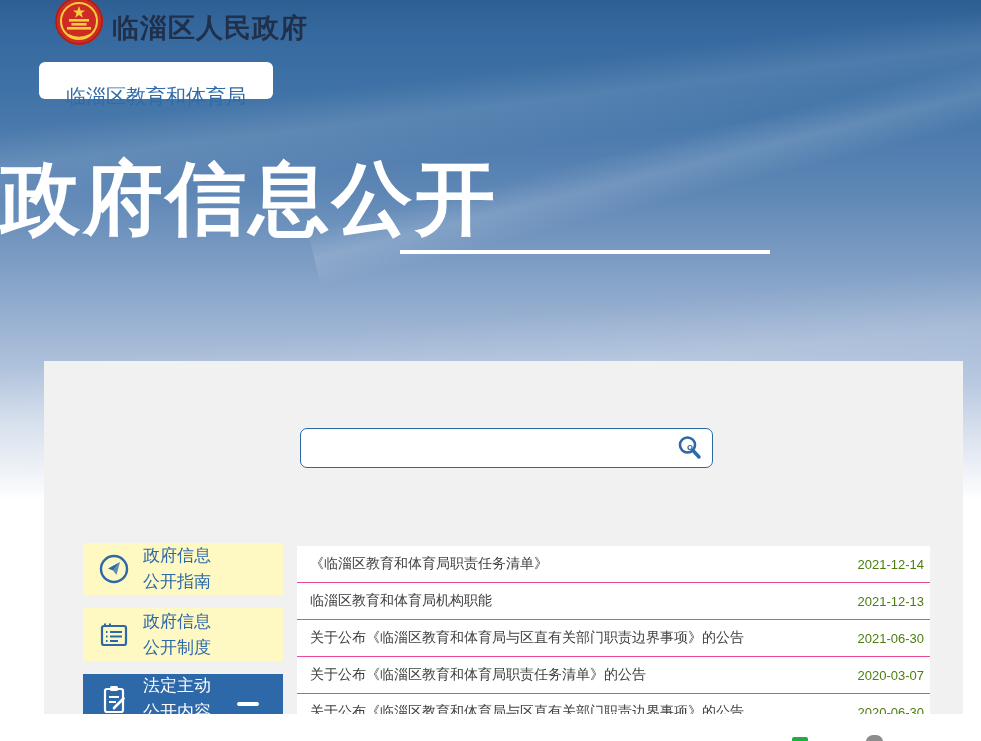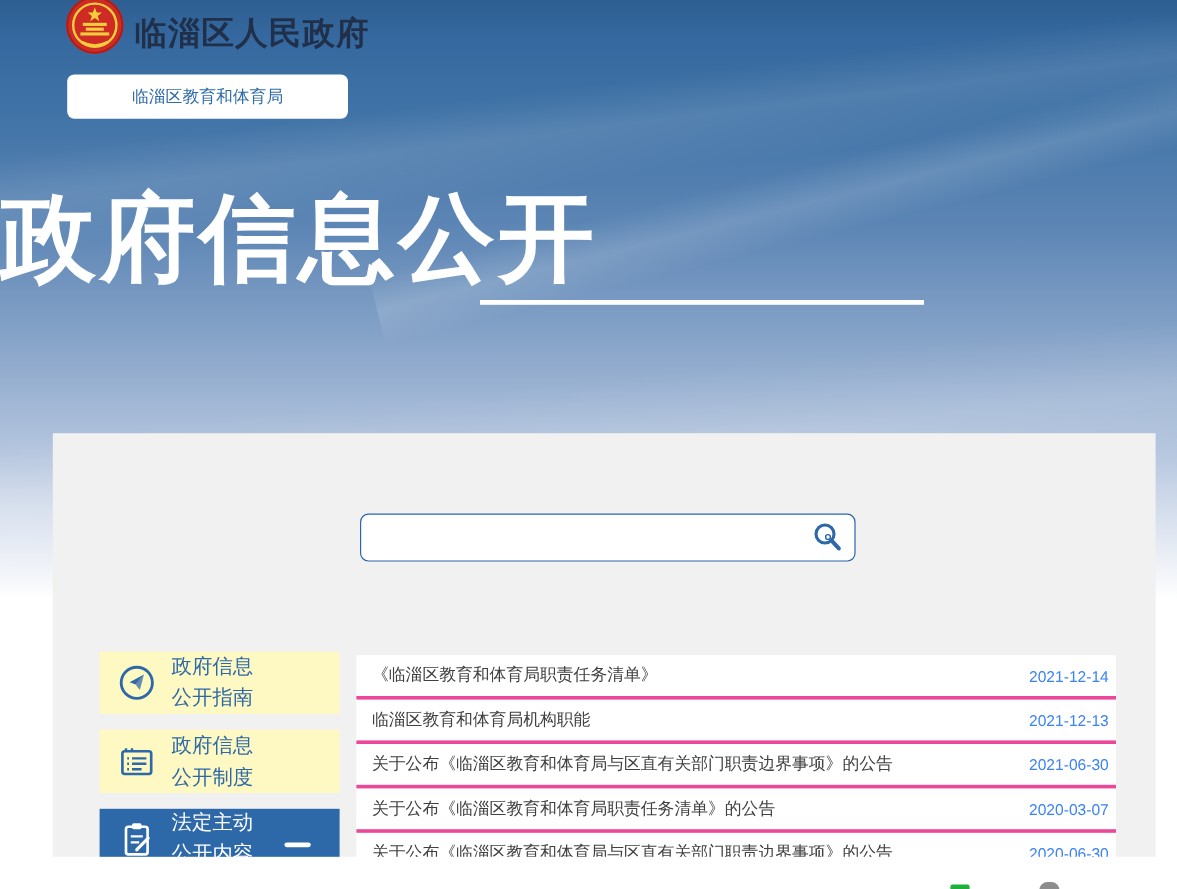--- a/index.html
+++ b/index.html
@@ -14,23 +14,23 @@
       background:linear-gradient(180deg,rgba(255,255,255,0) 0%,rgba(255,255,255,.10) 45%,rgba(255,255,255,0) 100%);}
   .s2{top:120px;right:-220px;width:900px;height:60px;transform:rotate(-14deg);
       background:linear-gradient(180deg,rgba(255,255,255,0) 0%,rgba(255,255,255,.14) 50%,rgba(255,255,255,0) 100%);}
   .s3{top:310px;left:-120px;width:1350px;height:120px;transform:rotate(-6deg);
       background:linear-gradient(180deg,rgba(255,255,255,0) 0%,rgba(255,255,255,.12) 50%,rgba(255,255,255,0) 100%);}
 
   
   .emblem{position:absolute;left:54px;top:-7px;width:50px;height:58px;}
   .gov-name{position:absolute;left:112px;top:10px;font-size:27px;font-weight:600;
     color:#20304a;letter-spacing:1px;cursor:pointer;}
-  .dept-btn{position:absolute;left:56px;top:62px;width:234px;height:37px;background:#fff;
-    border:none;border-radius:6px;font-size:14px;color:#2f6ba8;text-align:center;line-height:37px;
-    cursor:pointer;font-family:inherit;padding:0;}
+  .dept-btn{position:absolute;left:39px;top:62px;width:234px;height:37px;background:#fff;
+    border:none;border-radius:6px;font-size:20px;color:#2f6ba8;text-align:center;line-height:37px;
+    cursor:pointer;font-family:inherit;padding:16px;}
 
   
   .banner-title{position:absolute;left:0;top:146px;width:981px;text-align:left;
     font-size:80px;font-weight:bold;color:#ffffff;letter-spacing:3px;}
   .banner-underline{position:absolute;left:400px;top:250px;width:370px;height:4px;background:#ffffff;}
 
   
   .content-box{position:absolute;left:44px;top:361px;width:919px;height:353px;background:#f1f1f2;}
   .footer-band{position:absolute;left:44px;top:714px;width:919px;height:27px;background:#ffffff;}
   .footer-green{position:absolute;left:748px;top:23px;width:16px;height:5px;background:#1faf3c;border-radius:2px 2px 0 0;}
@@ -52,23 +52,23 @@
   .side-item.active{background:#2d68a8;}
   .side-item.active .side-label{color:#ffffff;}
   .item-1{top:543px;height:52px;}
   .item-2{top:608px;height:53px;}
   .item-3{top:674px;height:49px;}
   .minus{position:absolute;right:24px;top:28px;width:22px;height:4px;background:#ffffff;border-radius:2px;cursor:pointer;}
 
   
   .list{position:absolute;left:297px;top:546px;width:633px;background:#ffffff;}
   .row{height:37px;box-sizing:border-box;display:flex;align-items:center;justify-content:space-between;
-    padding:0 6px 0 13px;border-bottom:3px solid #ec4899;cursor:pointer;text-align:right;}
+    padding:0 6px 0 13px;border-bottom:1px solid #ec4899;cursor:pointer;text-align:right;}
   .row-title{font-size:14px;color:#404040;white-space:nowrap;overflow:hidden;text-overflow:ellipsis;}
-  .row-date{font-size:13px;color:#3b82f6;flex:0 0 auto;margin-left:12px;}
+  .row-date{font-size:13px;color:#4d7c0f;flex:0 0 auto;margin-left:12px;}
 </style>
 </head>
 <body>
 
 <div class="stage">
 
   <div class="banner">
     <div class="streak s1"></div>
     <div class="streak s2"></div>
     <div class="streak s3"></div>

